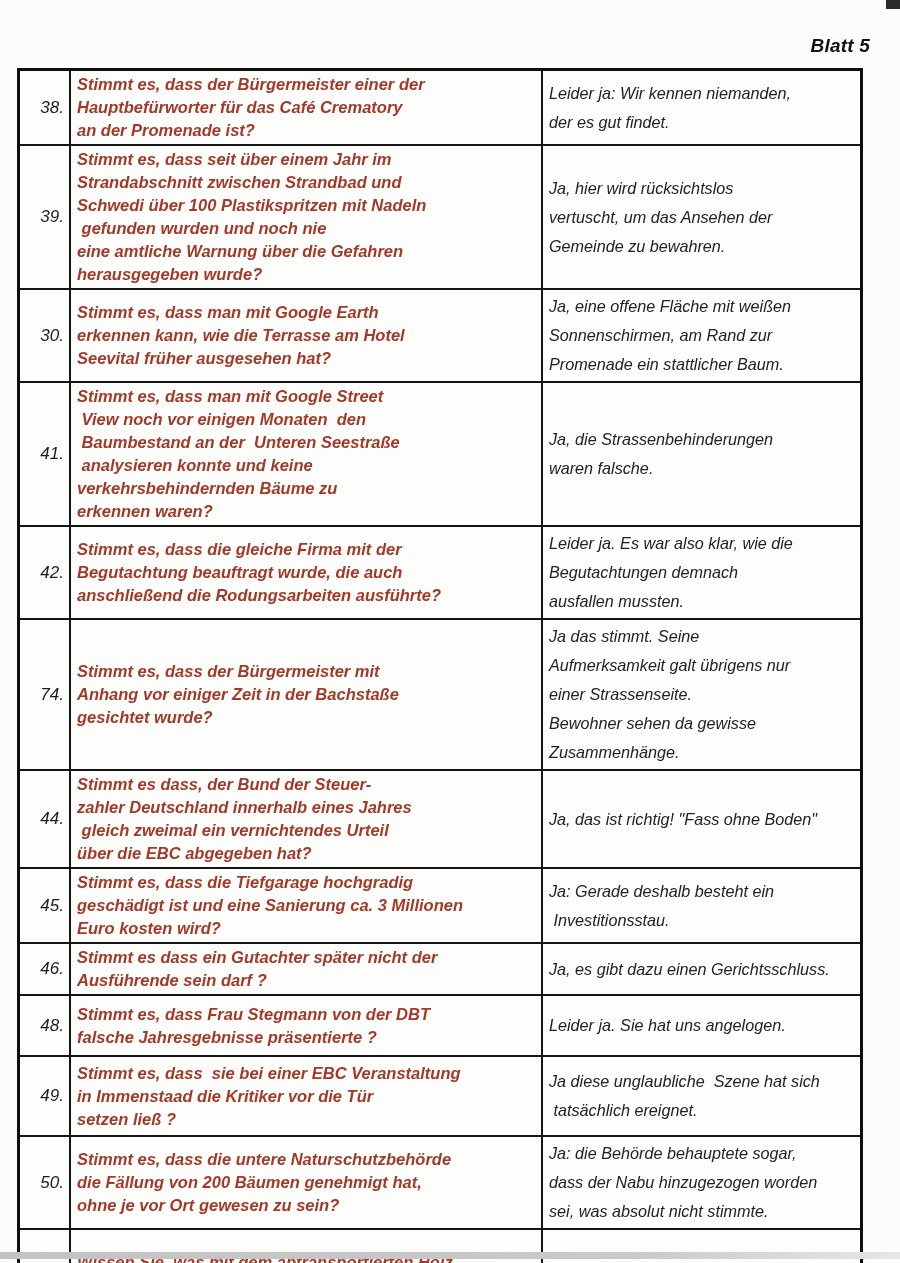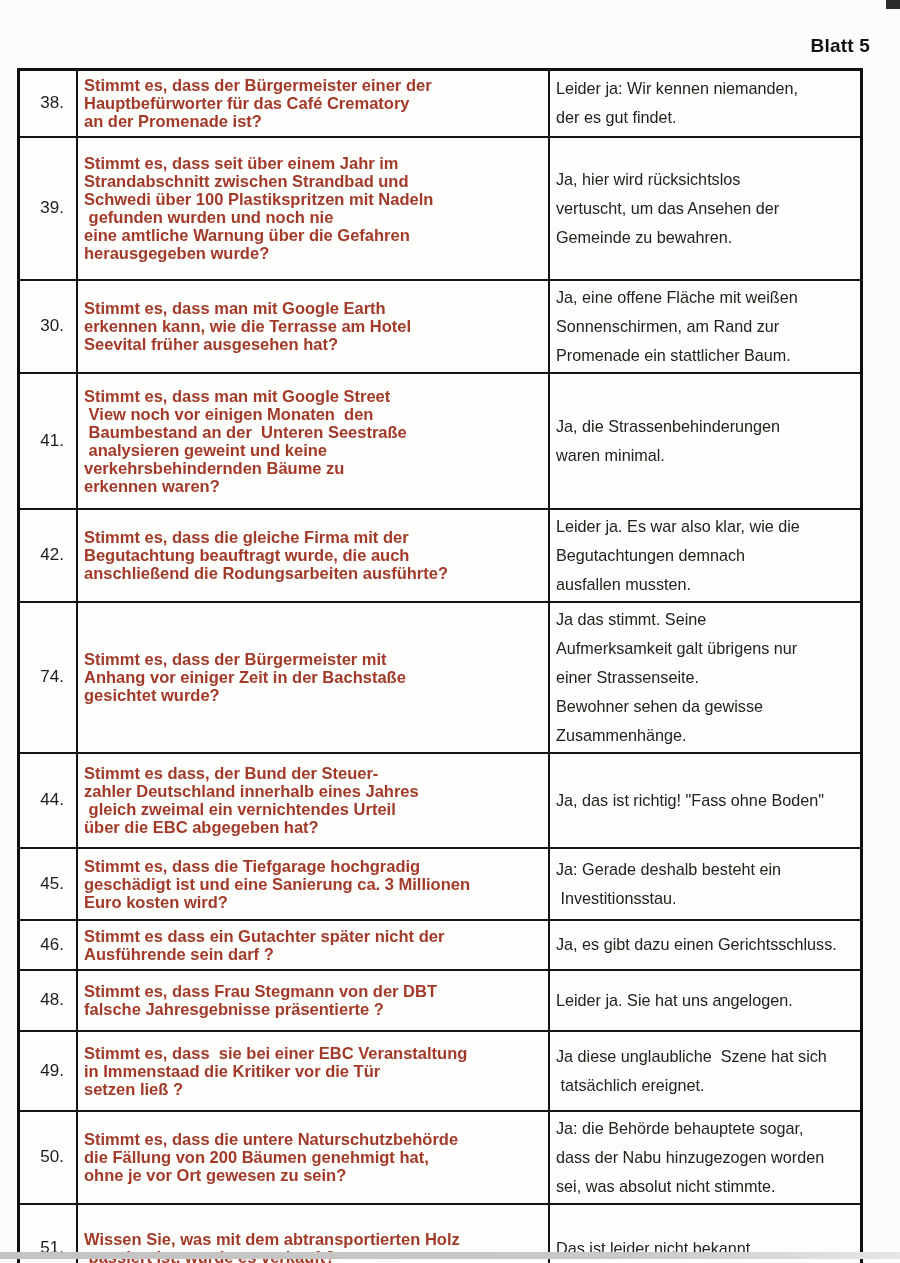--- a/index.html
+++ b/index.html
@@ -10,20 +10,21 @@
     width: 900px;
     height: 1263px;
     background: #fcfcfa;
     font-family: "Liberation Sans", sans-serif;
     position: relative;
     overflow: hidden;
   }
   .page {
     position: absolute;
     inset: 0;
+    font-style: italic;
   }
   .corner-mark {
     position: absolute;
     top: 0;
     right: 0;
     width: 14px;
     height: 9px;
     background: #2b2b2b;
   }
   .sheet-label {
@@ -46,31 +47,31 @@
     background: #fdfdfc;
   }
   table.qa-table td {
     border: 2px solid #151515;
     vertical-align: middle;
     overflow: hidden;
   }
   td.cell-num {
     width: 44px;
     text-align: right;
-    padding: 0 12px 0 0;
+    padding: 0 5px 0 0;
     font-size: 17px;
     color: #1c1c1c;
   }
   td.cell-question {
     width: 458px;
     padding: 2px 6px;
     color: #a33a29;
     font-weight: bold;
     font-size: 16.5px;
-    line-height: 18px;
+    line-height: 23px;
     white-space: pre-wrap;
   }
   td.cell-answer {
     padding: 2px 6px;
     color: #20231e;
     font-size: 16.2px;
     line-height: 29px;
     white-space: pre-wrap;
   }
   .scan-band {
@@ -118,25 +119,25 @@
 Seevital früher ausgesehen hat?</td>
     <td class="cell-answer">Ja, eine offene Fläche mit weißen
 Sonnenschirmen, am Rand zur
 Promenade ein stattlicher Baum.</td>
   </tr>
         <tr style="height: 136px;">
     <td class="cell-num">41.</td>
     <td class="cell-question">Stimmt es, dass man mit Google Street
  View noch vor einigen Monaten  den
  Baumbestand an der  Unteren Seestraße
- analysieren geweint und keine
+ analysieren konnte und keine
 verkehrsbehindernden Bäume zu
 erkennen waren?</td>
     <td class="cell-answer">Ja, die Strassenbehinderungen
-waren minimal.</td>
+waren falsche.</td>
   </tr>
         <tr style="height: 72px;">
     <td class="cell-num">42.</td>
     <td class="cell-question">Stimmt es, dass die gleiche Firma mit der
 Begutachtung beauftragt wurde, die auch
 anschließend die Rodungsarbeiten ausführte?</td>
     <td class="cell-answer">Leider ja. Es war also klar, wie die
 Begutachtungen demnach
 ausfallen mussten.</td>
   </tr>

